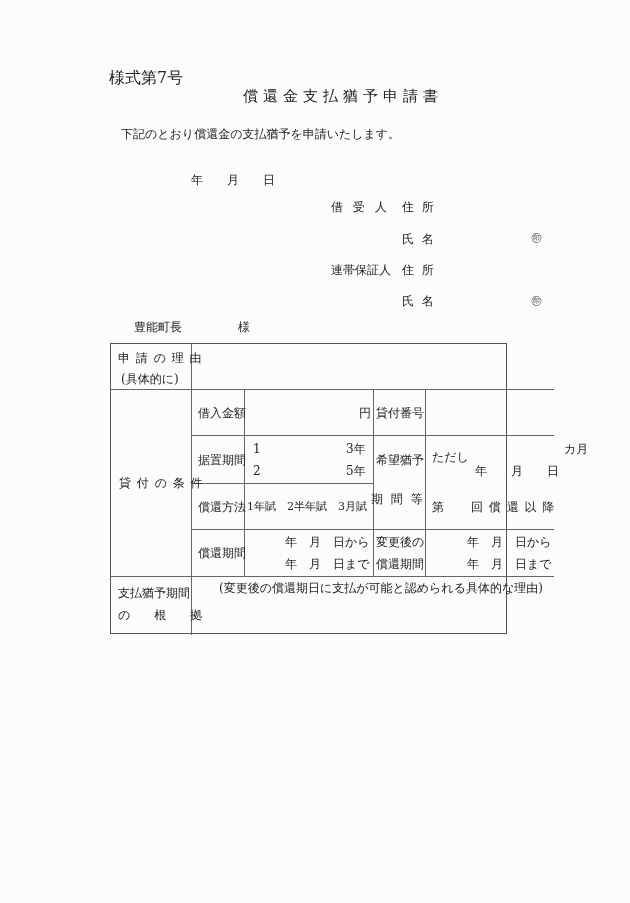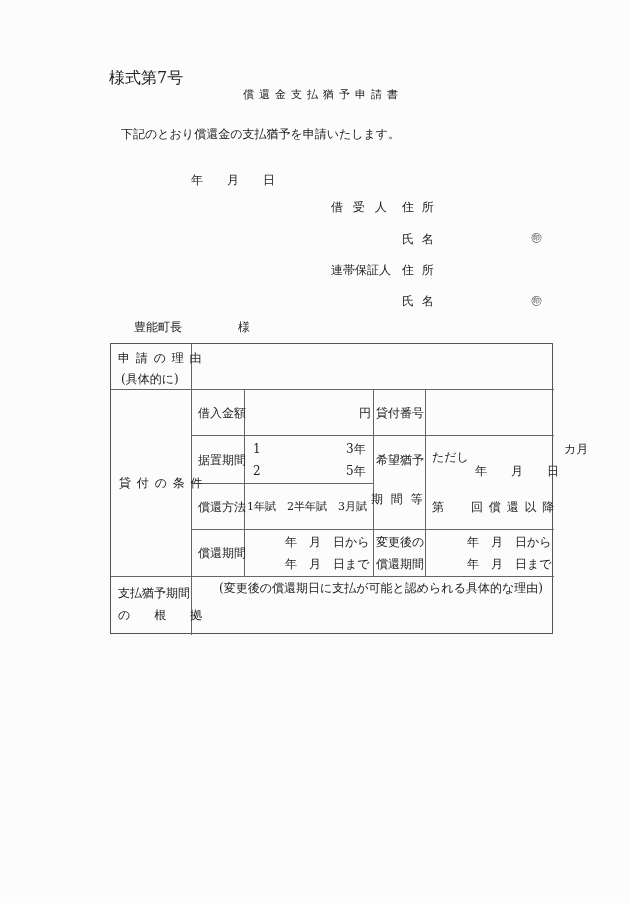--- a/index.html
+++ b/index.html
@@ -2,31 +2,31 @@
 <html><head>
 <meta charset="utf-8">
 <style>
   html, body { margin:0; padding:0; }
   body {
     width:630px; height:903px; background:#fcfcfc; position:relative; overflow:hidden;
     font-family:"DejaVu Serif","Liberation Serif",serif; color:#222; font-size:12px;
   }
   .abs { position:absolute; white-space:nowrap; line-height:1; }
   .spaced { letter-spacing:6px; }
-  .tbl { position:absolute; left:110px; top:343px; width:443px; height:291px;
+  .tbl { position:absolute; left:110px; top:343px; width:397px; height:291px;
          border:1px solid #555; box-sizing:border-box; }
   .hl { position:absolute; height:0; border-top:1px solid #666; }
   .vl { position:absolute; width:0; border-left:1px solid #666; }
   .cell { position:absolute; font-size:12px; line-height:1; white-space:nowrap; }
 </style>
 </head>
 <body>
 
 <div class="abs" style="left:93px;top:70px;font-size:16px;margin-left:16px;">様式第7号</div>
-<div class="abs spaced" style="left:243px;top:89px;font-size:11px;letter-spacing:5px;text-align:center;">償還金支払猶予申請書</div>
+<div class="abs spaced" style="left:243px;top:89px;font-size:15px;letter-spacing:5px;text-align:center;">償還金支払猶予申請書</div>
 <div class="abs" style="left:121px;top:128px;font-size:12px;">下記のとおり償還金の支払猶予を申請いたします。</div>
 
 <div class="abs" style="left:191px;top:174px;">年</div>
 <div class="abs" style="left:227px;top:174px;">月</div>
 <div class="abs" style="left:263px;top:174px;">日</div>
 
 <div class="abs" style="left:331px;top:201px;letter-spacing:3px;text-align:center;">借 受 人</div>
 <div class="abs" style="left:402px;top:201px;letter-spacing:2px;">住 所</div>
 <div class="abs" style="left:402px;top:233px;letter-spacing:2px;">氏 名</div>
 <div class="abs" style="left:531px;top:232px;font-size:11px;">㊞</div>

